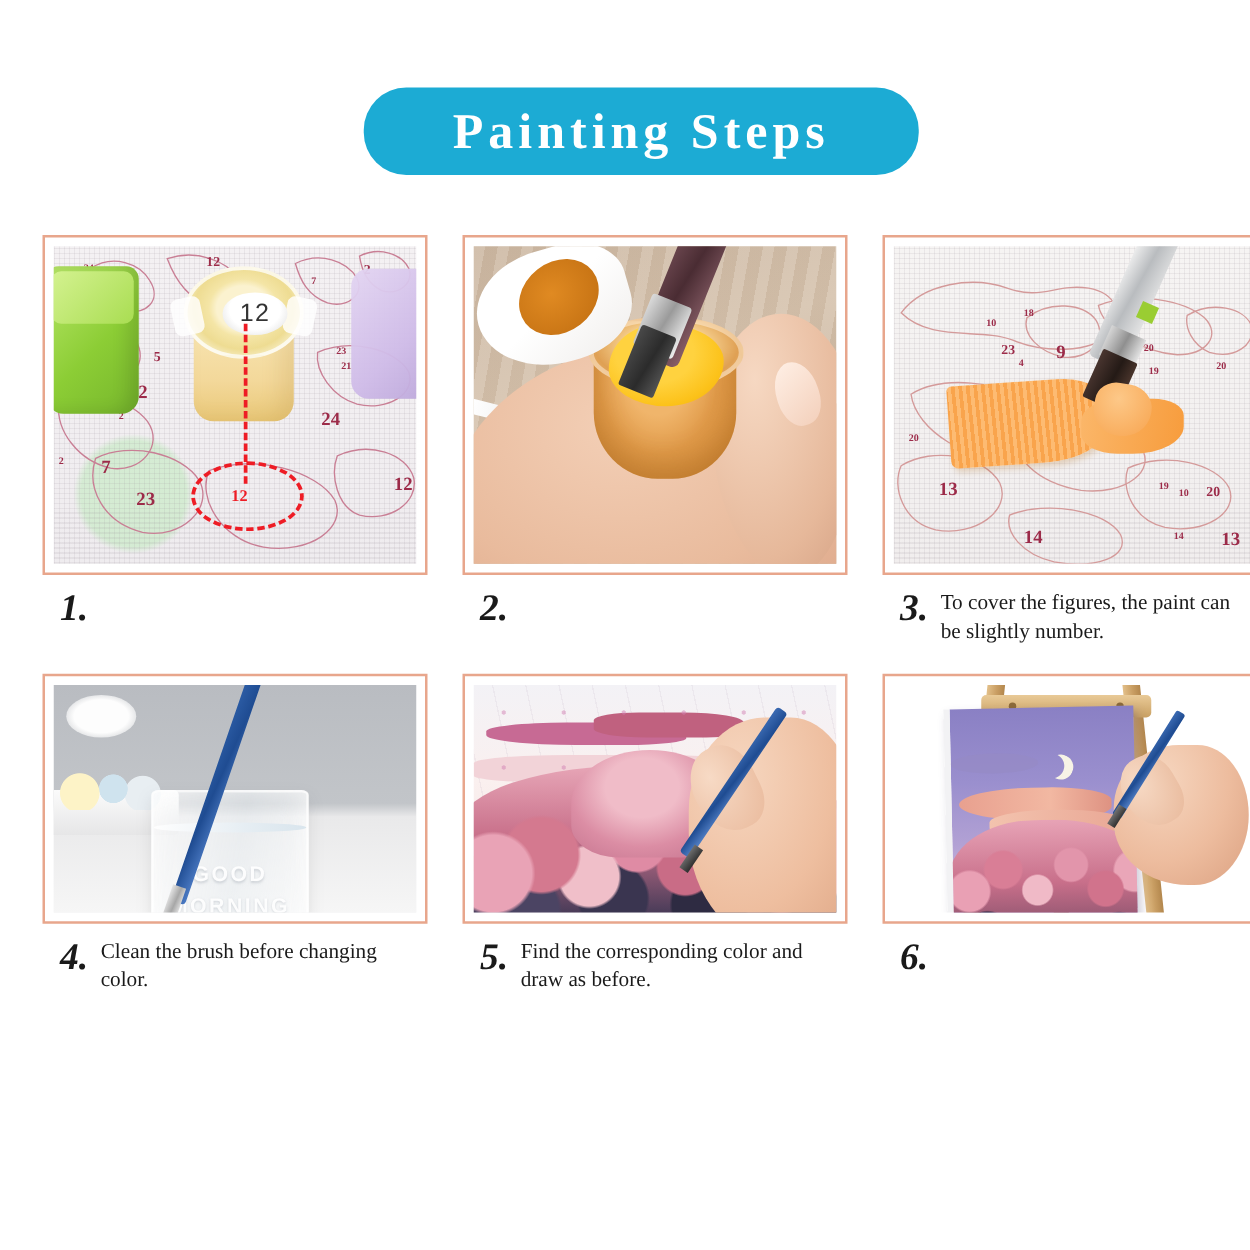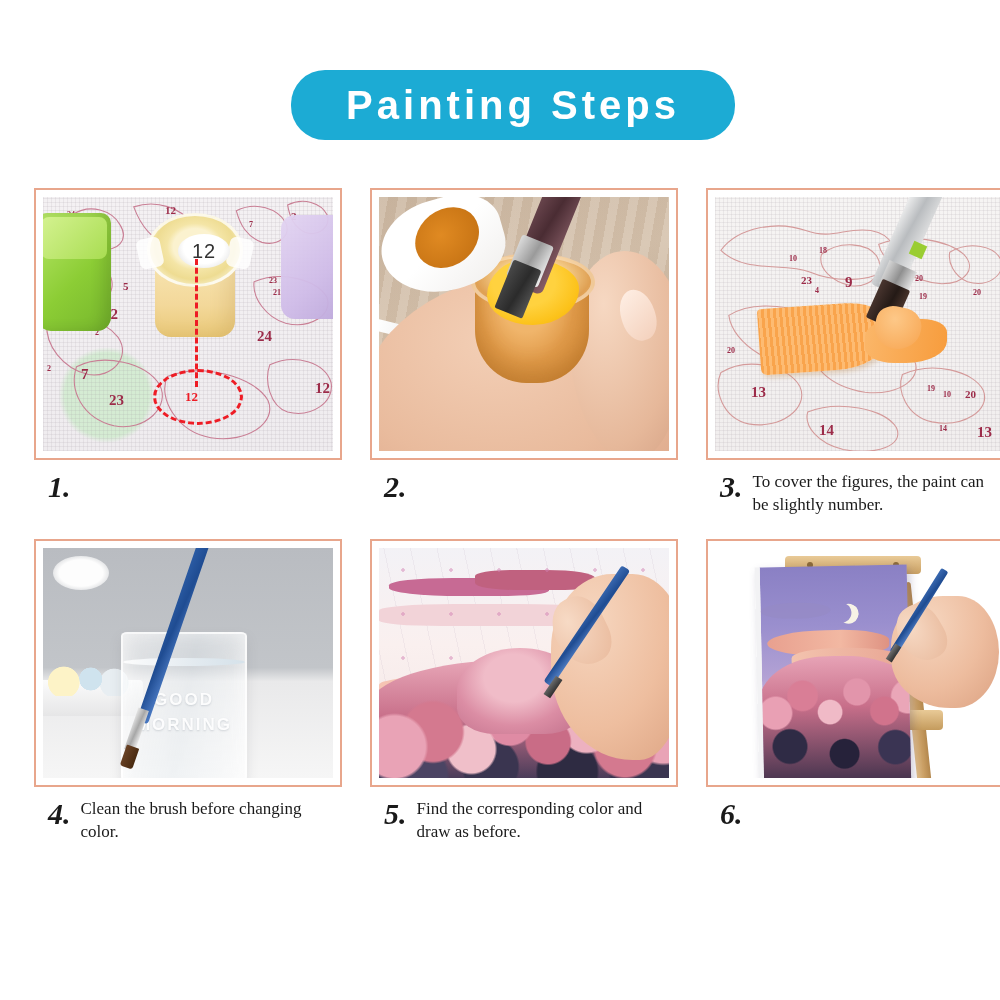--- a/index.html
+++ b/index.html
@@ -27,21 +27,21 @@
     width: 444px;
     height: 70px;
     background: #1CABD4;
     border-radius: 34px;
     display: flex;
     align-items: center;
     justify-content: center;
   }
   .title-text {
     color: #ffffff;
-    font-family: Liberation Sans, sans-serif;
+    font-family: Liberation Serif, serif;
     font-size: 40px;
     font-weight: 700;
     letter-spacing: 4px;
     line-height: 1;
     white-space: nowrap;
   }
 
   
   .grid {
     position: absolute;
@@ -59,21 +59,21 @@
     width: 308px;
   }
 
   .frame {
     width: 308px;
     height: 272px;
     border: 2px solid #E8A68C;
     background: #ffffff;
     padding: 7px;
   }
-  .frame.tall { height: 248px; }
+  .frame.tall { height: 200px; }
 
   .photo {
     width: 100%;
     height: 100%;
     position: relative;
     overflow: hidden;
   }
 
   
   .caption {

